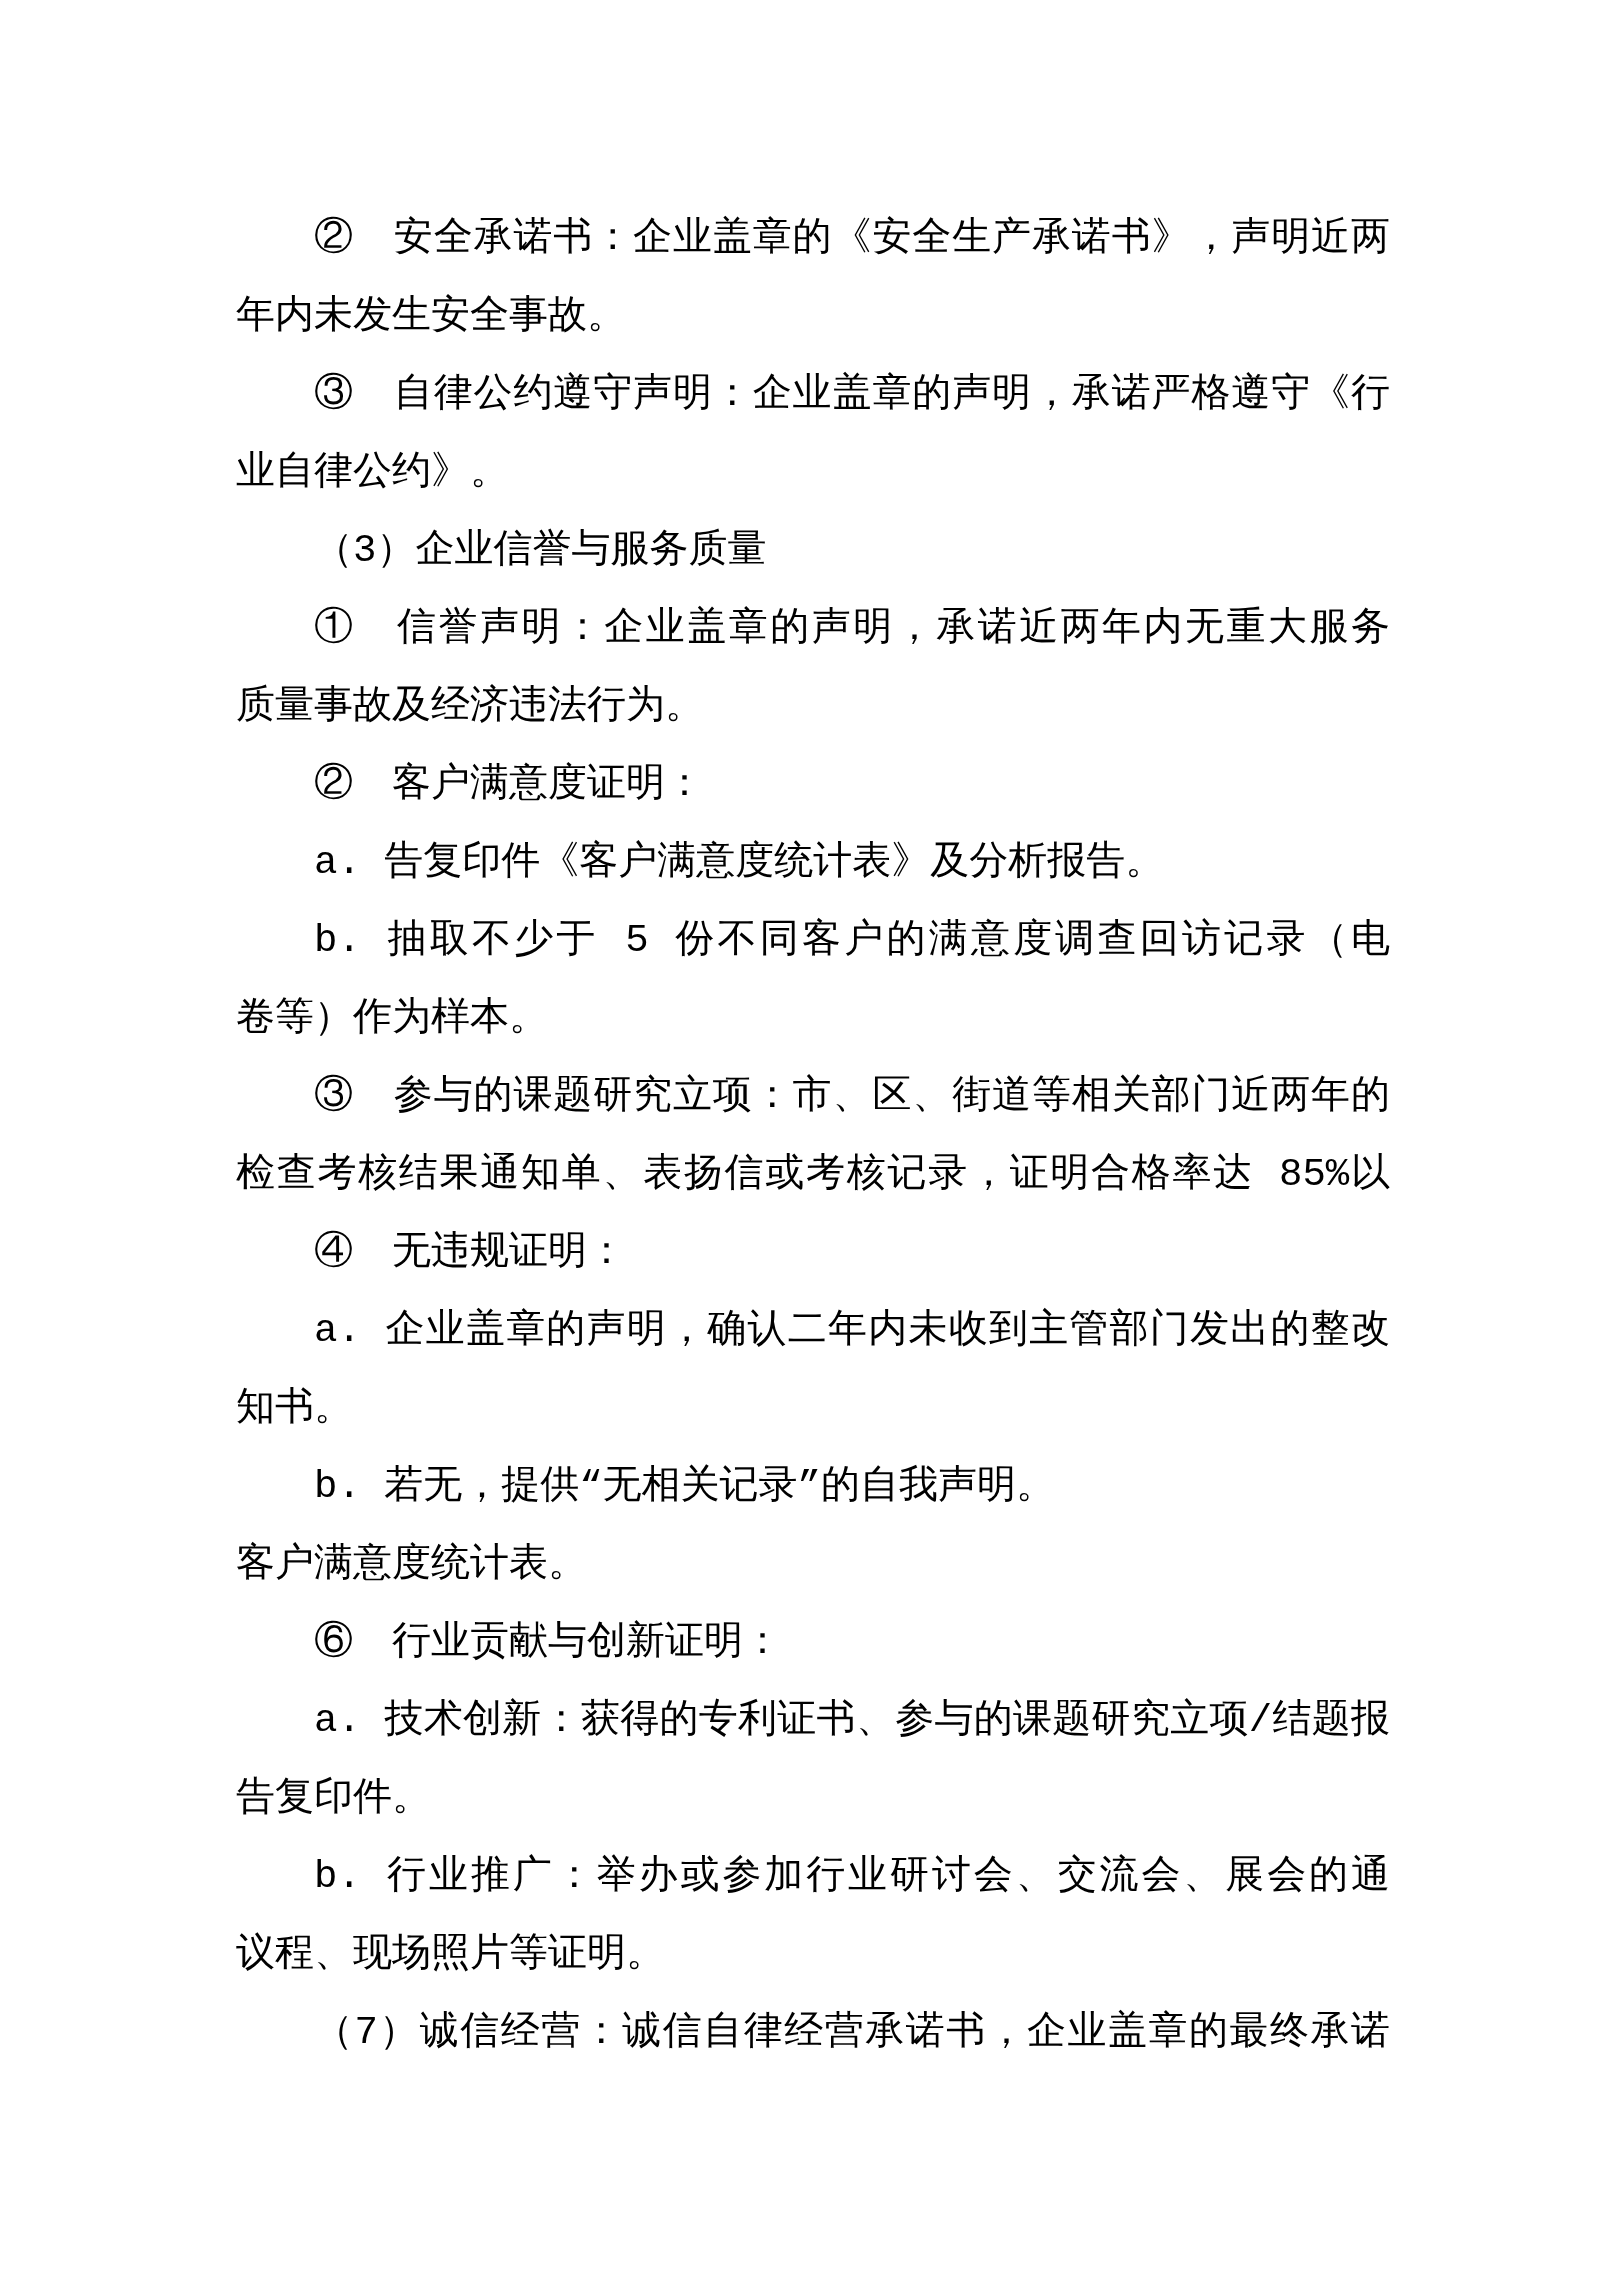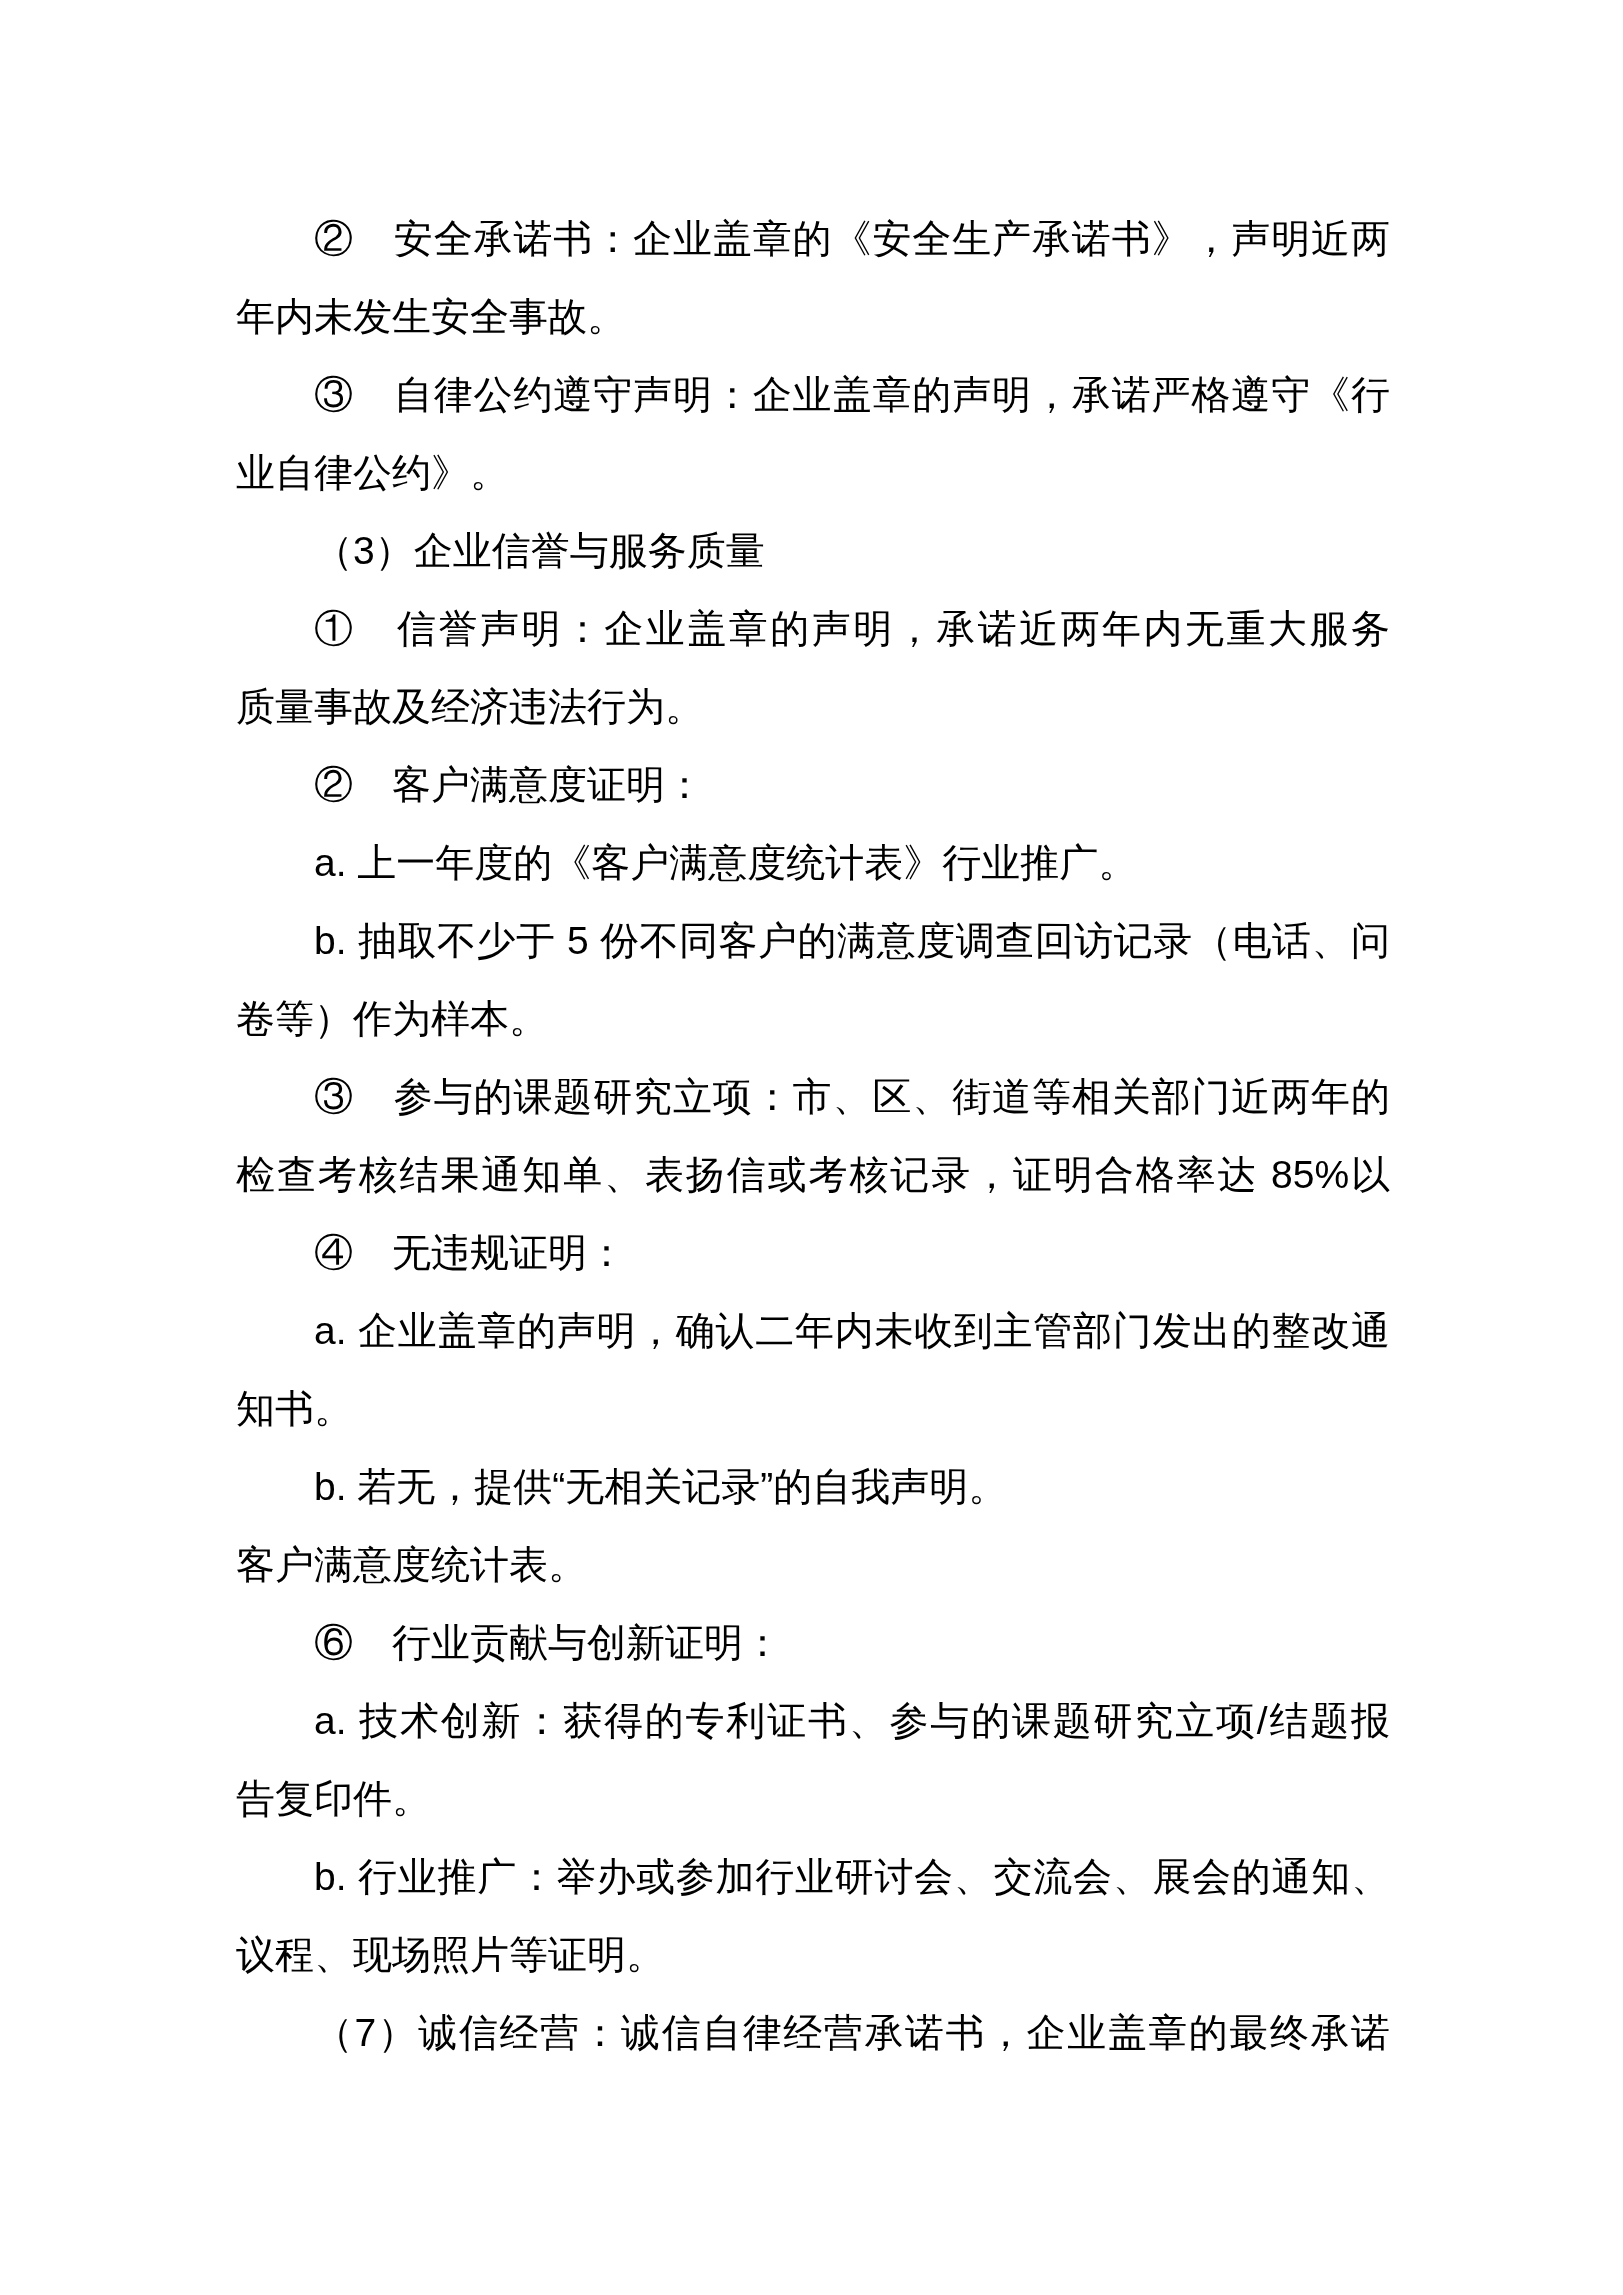--- a/index.html
+++ b/index.html
@@ -6,21 +6,21 @@
     margin: 0;
     padding: 0;
     background: #ffffff;
   }
   .page {
     position: relative;
     width: 1623px;
     height: 2295px;
     background: #ffffff;
     color: #000000;
-    font-family: Liberation Sans, sans-serif;
+    font-family: Liberation Mono, monospace;
     overflow: hidden;
   }
   .content {
     position: absolute;
     left: 236px;
     top: 200px;
     width: 1154px;
   }
   .line {
     font-size: 39px;
@@ -45,21 +45,21 @@
 <div class="page">
   <div class="content">
       <div class="line fill indent">②　安全承诺书：企业盖章的《安全生产承诺书》，声明近两</div>
       <div class="line">年内未发生安全事故。</div>
       <div class="line fill indent">③　自律公约遵守声明：企业盖章的声明，承诺严格遵守《行</div>
       <div class="line">业自律公约》。</div>
       <div class="line indent">（3）企业信誉与服务质量</div>
       <div class="line fill indent">①　信誉声明：企业盖章的声明，承诺近两年内无重大服务</div>
       <div class="line">质量事故及经济违法行为。</div>
       <div class="line indent">②　客户满意度证明：</div>
-      <div class="line indent">a. 上一年度的《客户满意度统计表》行业推广。</div>
+      <div class="line indent">a. 告复印件《客户满意度统计表》及分析报告。</div>
       <div class="line fill indent">b. 抽取不少于 5 份不同客户的满意度调查回访记录（电话、问</div>
       <div class="line">卷等）作为样本。</div>
       <div class="line fill indent">③　参与的课题研究立项：市、区、街道等相关部门近两年的</div>
       <div class="line">检查考核结果通知单、表扬信或考核记录，证明合格率达 85%以上。</div>
       <div class="line indent">④　无违规证明：</div>
       <div class="line fill indent">a. 企业盖章的声明，确认二年内未收到主管部门发出的整改通</div>
       <div class="line">知书。</div>
       <div class="line indent">b. 若无，提供“无相关记录”的自我声明。</div>
       <div class="line">客户满意度统计表。</div>
       <div class="line indent">⑥　行业贡献与创新证明：</div>

